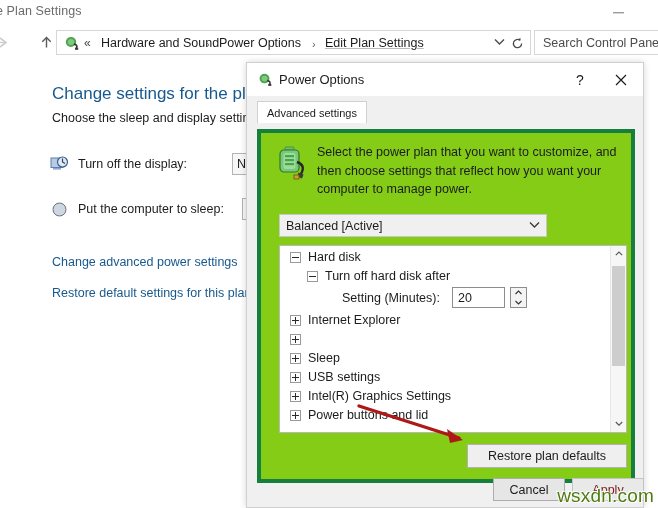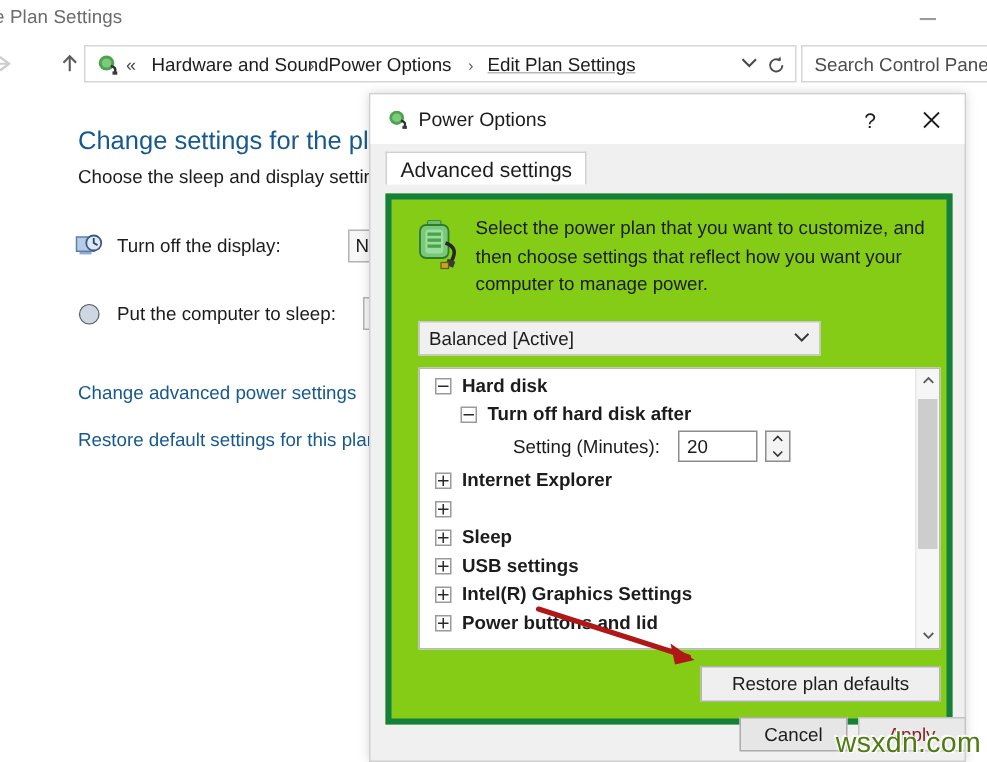--- a/index.html
+++ b/index.html
@@ -267,21 +267,21 @@
     width: 378px; height: 22px;
   }
   #tab-advanced {
     position: absolute;
     left: 0; top: 0;
     height: 22px;
     padding: 0 9px;
     background: #ffffff;
     border: 1px solid #d0d0d0;
     border-bottom: none;
-    font-size: 14px;
+    font-size: 11px;
     color: #1c1c1c;
     line-height: 22px;
     box-sizing: border-box;
     white-space: nowrap;
   }
   #dlg-tabpage {
     position: absolute;
     left: 10px; top: 66px;
     width: 378px; height: 354px;
     background: #84cc16;
@@ -341,21 +341,20 @@
   }
   #tree-items {
     position: absolute;
     left: 0; top: 2px;
     width: 330px;
   }
   .tree-row {
     position: relative;
     height: 19px;
     white-space: nowrap;
-    font-weight: bold;
   }
   .tree-expander {
     position: absolute;
     top: 4px;
     width: 11px; height: 11px;
     border: 1px solid #9a9a9a;
     background: #fff;
     box-sizing: border-box;
   }
   .tree-expander::before {

